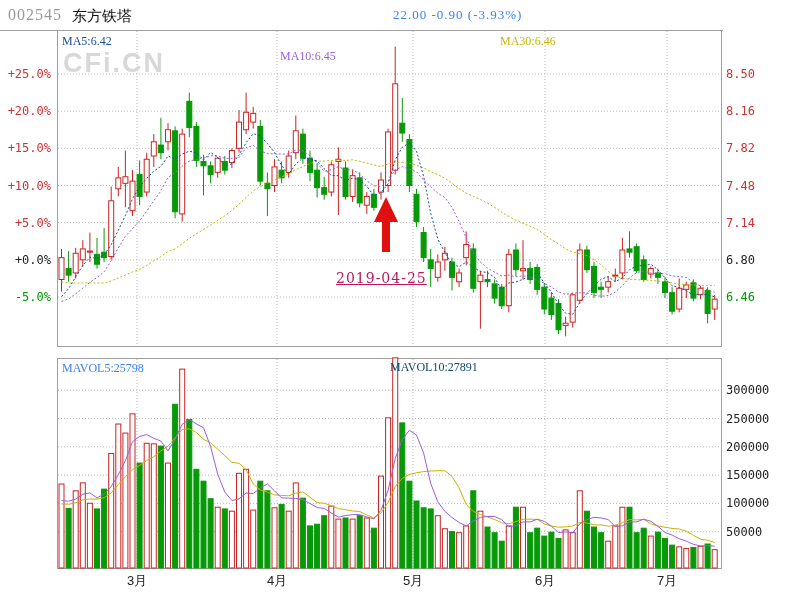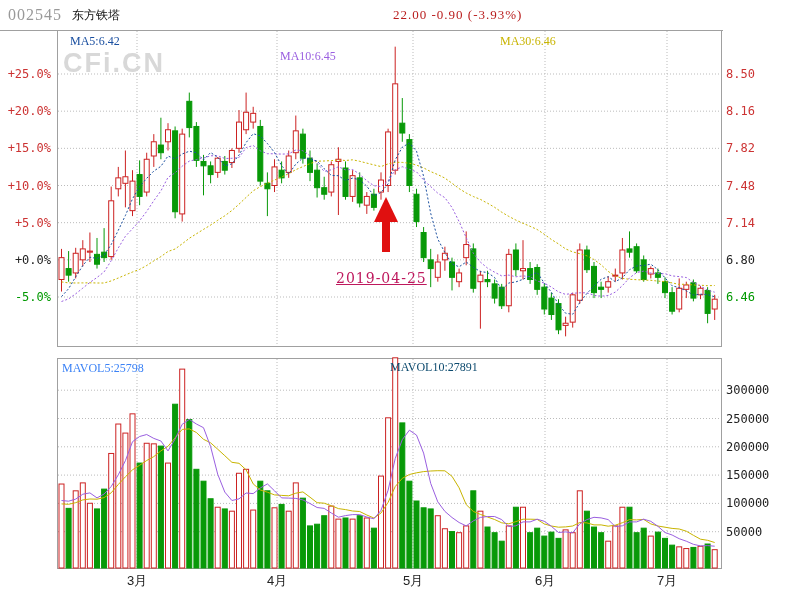--- a/index.html
+++ b/index.html
@@ -1,27 +1,27 @@
 <!DOCTYPE html>
 <html><head>
 <meta charset="utf-8">
 <style>
   html,body{margin:0;padding:0;background:#fff;}
   body{width:800px;height:600px;position:relative;font-family:"Liberation Sans",sans-serif;overflow:hidden;}
   .abs{position:absolute;}
   .mono{font-family:Liberation Serif, serif;}
   #header-code{left:8px;top:6px;font-size:16px;color:#999999;letter-spacing:1px;}
-  #header-name{left:72px;top:7px;font-size:12px;color:#111111;}
-  #header-quote{left:393px;top:7px;font-size:13px;color:#b91c1c;letter-spacing:1px;white-space:pre;}
+  #header-name{left:72px;top:7px;font-size:15px;color:#111111;}
+  #header-quote{left:393px;top:7px;font-size:13px;color:#3b82f6;letter-spacing:1px;white-space:pre;}
   #top-rule{left:0;top:30px;width:723px;height:0;border-top:1px solid #a0a0a0;}
   #main-panel{left:57px;top:30px;width:665px;height:317px;border:1px solid #a0a0a0;box-sizing:border-box;background:#ffffff;}
   #vol-panel{left:57px;top:358px;width:665px;height:211px;border:1px solid #a0a0a0;box-sizing:border-box;background:#ffffff;}
   #watermark{left:63px;top:48px;font-size:27px;font-weight:bold;color:#d8d8d8;letter-spacing:2px;}
   .legend{font-size:12px;white-space:pre;}
-  #legend-ma5{left:62px;top:34px;color:#1a4fa0;margin-left:8px;}
+  #legend-ma5{left:62px;top:34px;color:#1a4fa0;}
   #legend-ma10{left:280px;top:34px;color:#9a5fe0;margin-top:15px;}
   #legend-ma30{left:500px;top:34px;color:#c8b400;}
   #legend-mavol5{left:62px;top:361px;color:#3b82f6;}
   #legend-mavol10{left:390px;top:360px;color:#0c4a6e;}
   #annotation-label{left:336px;top:270px;font-size:14px;color:#be185d;font-family:"DejaVu Serif",serif;letter-spacing:1px;text-decoration:underline;}
   svg{position:absolute;left:0;top:0;}
 </style>
 </head>
 <body>
 

